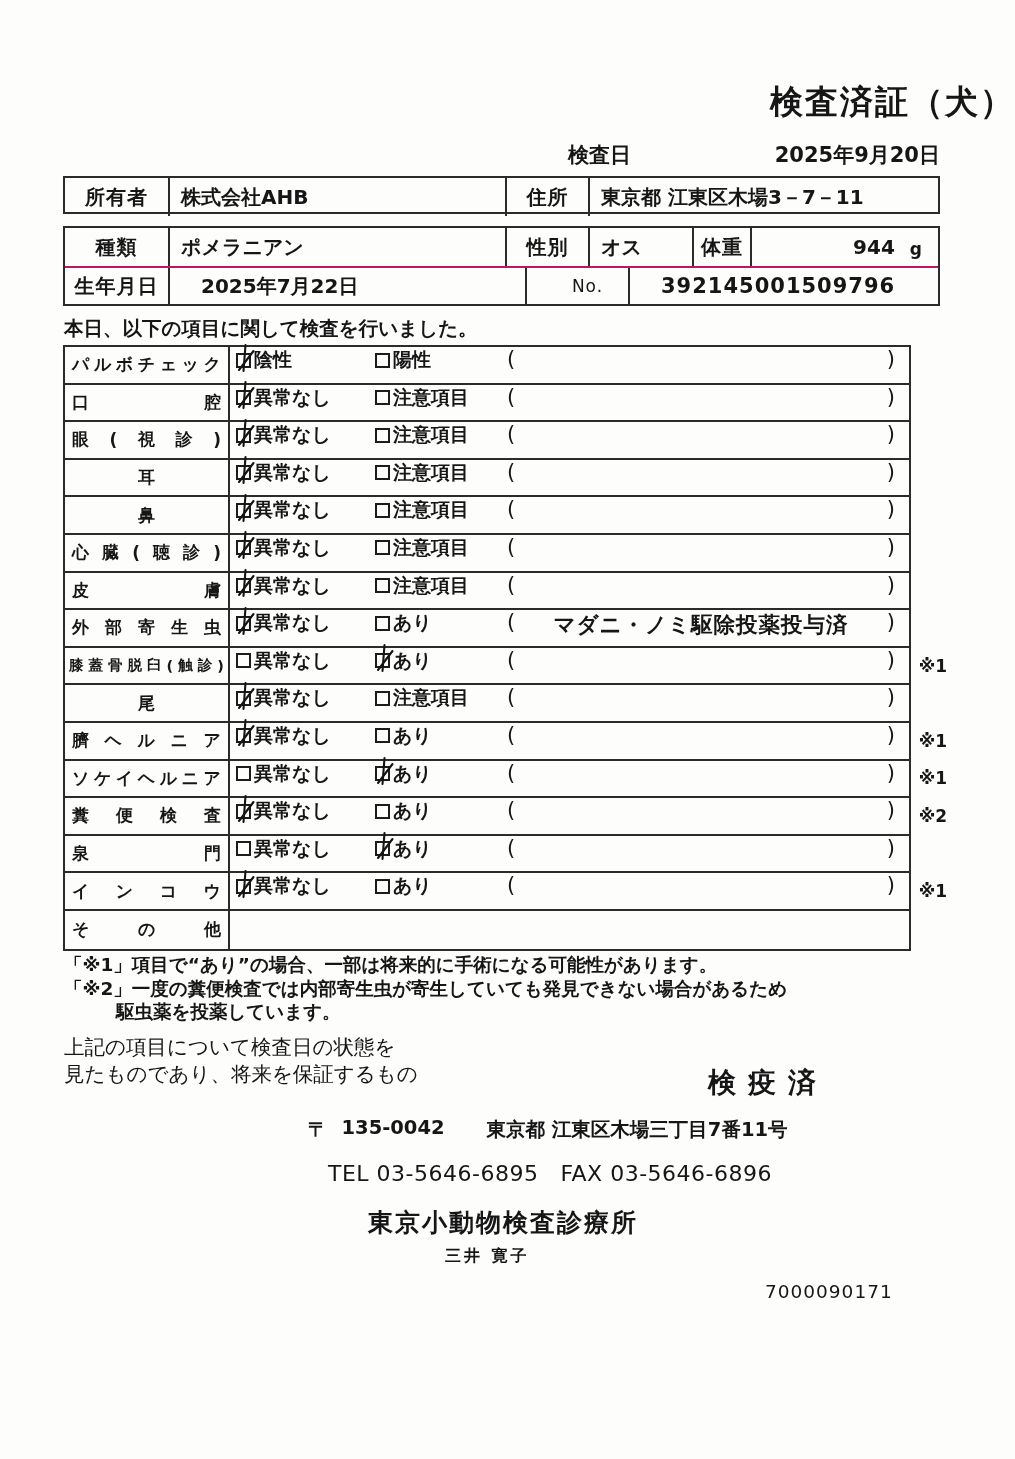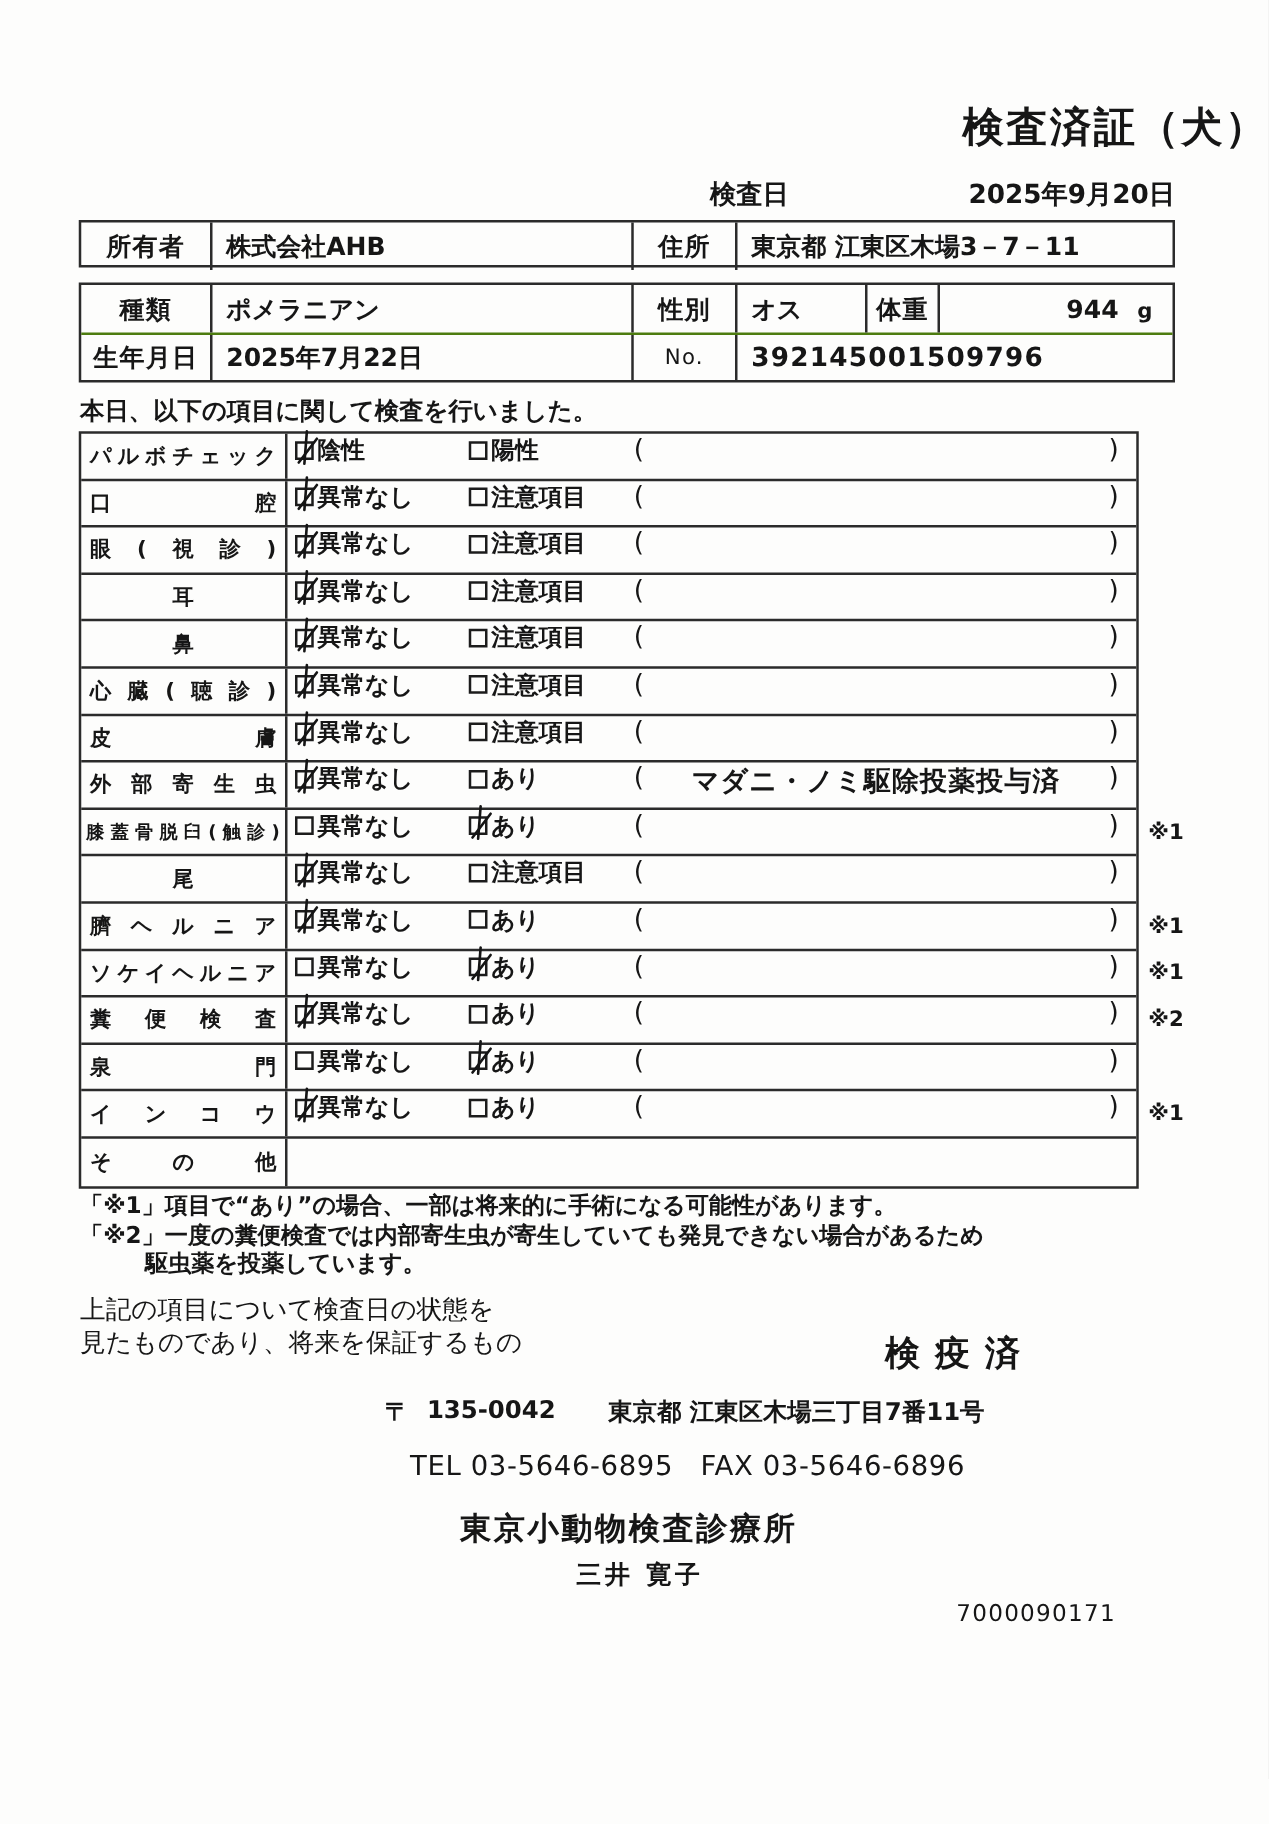--- a/index.html
+++ b/index.html
@@ -24,22 +24,22 @@
   }
   
   .itable{
     position:absolute;left:63px;width:877px;
     border:2px solid #2b2b2b;box-sizing:border-box;
     font-size:20px;font-weight:600;
   }
   .t1{top:176px;height:38px;}
   .t2{top:226px;height:80px;}
   .irow{display:flex;height:38px;box-sizing:border-box;text-align:center;}
-  .t2 .irow:first-child{border-bottom:2px solid #4d7c0f;height:40px;}
-  .t2 .irow:last-child{height:36px;}
+  .t2 .irow:first-child{border-bottom:2px solid #be185d;height:40px;}
+  .t2 .irow:last-child{height:36px;gap:20px;}
   .icell{display:flex;align-items:center;box-sizing:border-box;height:100%;}
   .icell.hd{justify-content:center;border-right:2px solid #2b2b2b;letter-spacing:1px;}
   .icell.val{padding-left:11px;}
   .w-lab1{width:105px;flex:none;}
   .w-val1{width:337px;flex:none;border-right:2px solid #2b2b2b;}
   .w-lab2{width:83px;flex:none;}
   .w-sex{width:104px;flex:none;border-right:2px solid #2b2b2b;}
   .w-wlab{width:58px;flex:none;}
   .flexcell{flex:1;}
   .weight-cell{flex:1;justify-content:flex-end;padding-right:16px;}
@@ -91,21 +91,21 @@
   
   .disclaimer{position:absolute;top:1034px;left:64px;font-size:20.5px;font-weight:400;line-height:27px;}
   .stamp{position:absolute;top:1064px;left:708px;font-size:28px;font-weight:600;letter-spacing:12px;}
   
   .addr-line{position:absolute;top:1116px;left:308px;font-size:19.5px;font-weight:600;display:flex;}
   .addr-gap{width:42px;}
   .postal-gap{width:14px;}
   .tel-line{position:absolute;top:1161px;left:328px;font-size:22px;font-weight:500;display:flex;letter-spacing:0.5px;}
   .tel-gap{width:22px;}
   .clinic-name{position:absolute;top:1206px;left:325px;font-size:25px;font-weight:700;letter-spacing:2px;margin-left:43px;}
-  .examiner{position:absolute;top:1246px;left:461px;font-size:20px;font-weight:600;letter-spacing:3px;}
+  .examiner{position:absolute;top:1246px;left:445px;font-size:16px;font-weight:600;letter-spacing:3px;}
   .doc-serial{position:absolute;top:1281px;left:765px;font-size:18.5px;font-weight:500;letter-spacing:1px;}
 </style>
 </head>
 <body>
 
 <div class="page">
 
   <div class="title">検査済証（犬）</div>
 
   <div class="date-row">

